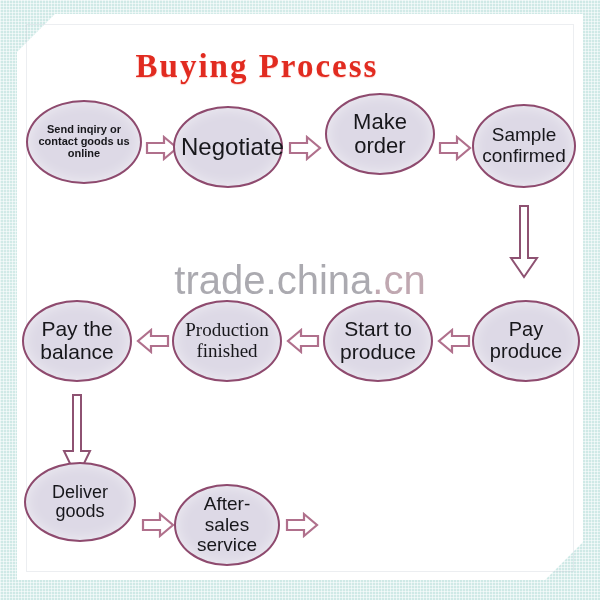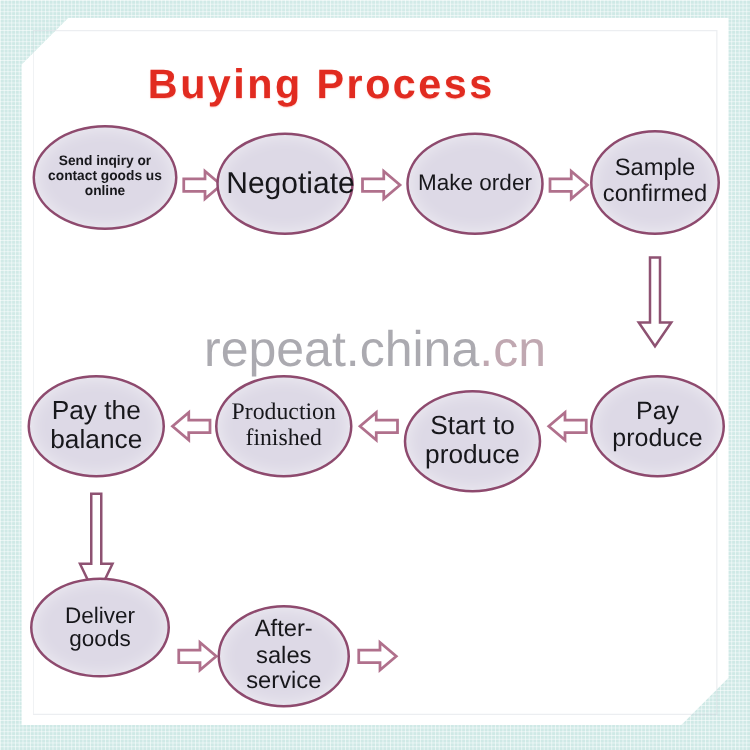--- a/index.html
+++ b/index.html
@@ -56,21 +56,21 @@
     box-shadow: inset 0 0 0 1px rgba(200,205,215,0.35);
   }
 
   
   #title {
     position: absolute;
     left: 0;
     top: 48px;
     width: 514px;
     text-align: center;
-    font-family: Liberation Sans, sans-serif;
+    font-family: Liberation Serif, serif;
     font-size: 33px;
     font-weight: 700;
     letter-spacing: 2px;
     color: #e12b20;
     z-index: 6;
     text-shadow: 0 1px 1px rgba(255,120,110,0.35);
   }
 
   
   #watermark {
@@ -154,21 +154,21 @@
   <div class="node" style="left:173px; top:106px; width:110px; height:82px; font-size:24px;justify-content:flex-end;">
     <span>Negotiate</span>
   </div>
 
   <div class="arrow" style="left:288px; top:135px; width:34px; height:26px;">
     <svg viewBox="0 0 34 26" preserveAspectRatio="none">
       <path d="M2,8 L19,8 L19,2 L32,13 L19,24 L19,18 L2,18 Z"></path>
     </svg>
   </div>
 
-  <div class="node" style="left:325px; top:106px; width:110px; height:82px; font-size:18px;">
+  <div class="node" style="left:325px; top:93px; width:110px; height:82px; font-size:22px;">
     <span>Make order</span>
   </div>
 
   <div class="arrow" style="left:438px; top:135px; width:34px; height:26px;">
     <svg viewBox="0 0 34 26" preserveAspectRatio="none">
       <path d="M2,8 L19,8 L19,2 L32,13 L19,24 L19,18 L2,18 Z"></path>
     </svg>
   </div>
 
   <div class="node" style="left:472px; top:104px; width:104px; height:84px; font-size:19px;">
@@ -203,21 +203,21 @@
       <span>finished</span>
     </div>
   </div>
 
   <div class="arrow" style="left:286px; top:328px; width:34px; height:26px;">
     <svg viewBox="0 0 34 26" preserveAspectRatio="none">
       <path d="M32,8 L15,8 L15,2 L2,13 L15,24 L15,18 L32,18 Z"></path>
     </svg>
   </div>
 
-  <div class="node" style="left:323px; top:312px; width:110px; height:82px; font-size:21px;">
+  <div class="node" style="left:323px; top:300px; width:110px; height:82px; font-size:21px;">
     <div>
       <span>Start to</span>
       <span>produce</span>
     </div>
   </div>
 
   <div class="arrow" style="left:437px; top:328px; width:34px; height:26px;">
     <svg viewBox="0 0 34 26" preserveAspectRatio="none">
       <path d="M32,8 L15,8 L15,2 L2,13 L15,24 L15,18 L32,18 Z"></path>
     </svg>
@@ -254,16 +254,16 @@
   </div>
 
   <div class="arrow" style="left:285px; top:512px; width:34px; height:26px;">
     <svg viewBox="0 0 34 26" preserveAspectRatio="none">
       <path d="M2,8 L19,8 L19,2 L32,13 L19,24 L19,18 L2,18 Z"></path>
     </svg>
   </div>
 
 
   <div id="watermark">
-    <span>repeat.china</span><span class="dot-red">.cn</span>
+    <span>trade.china</span><span class="dot-red">.cn</span>
   </div>
 
 </div>
 
 </body></html>

